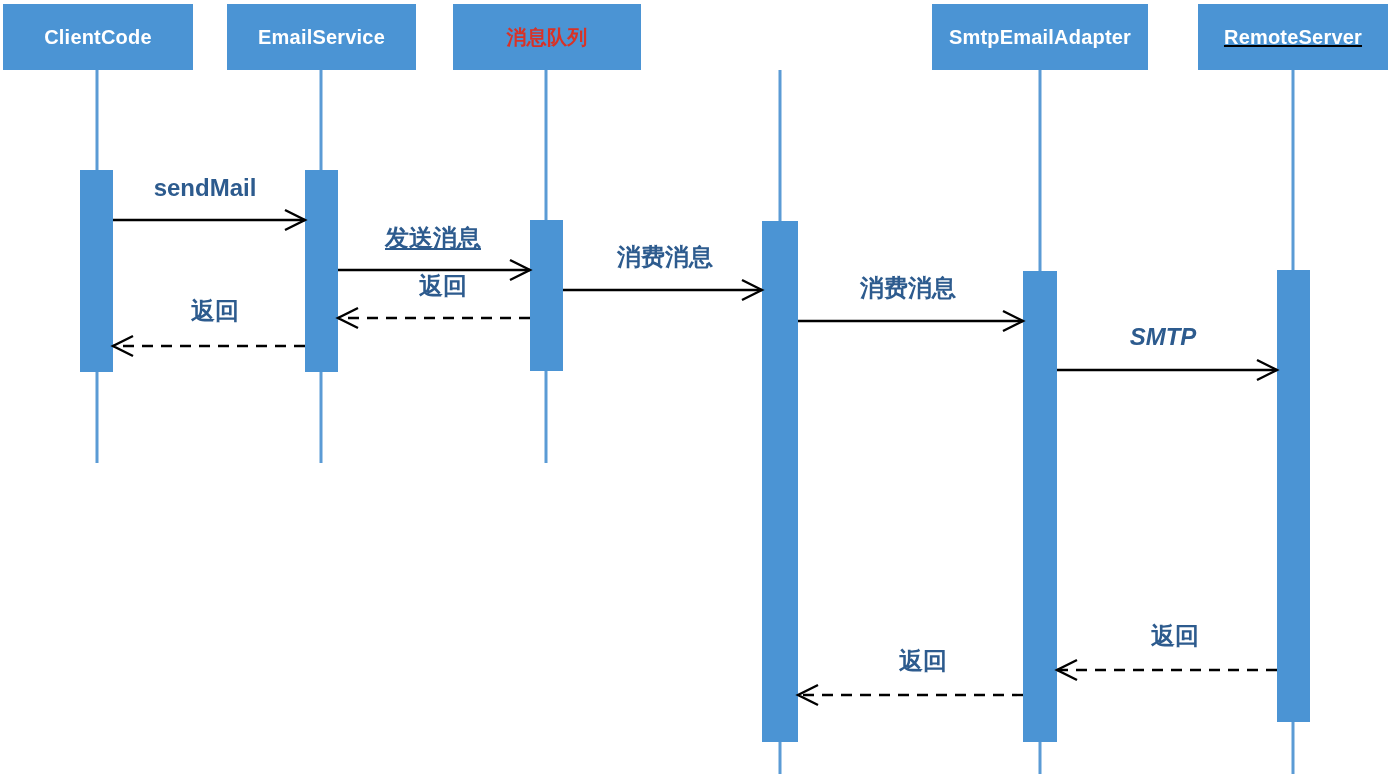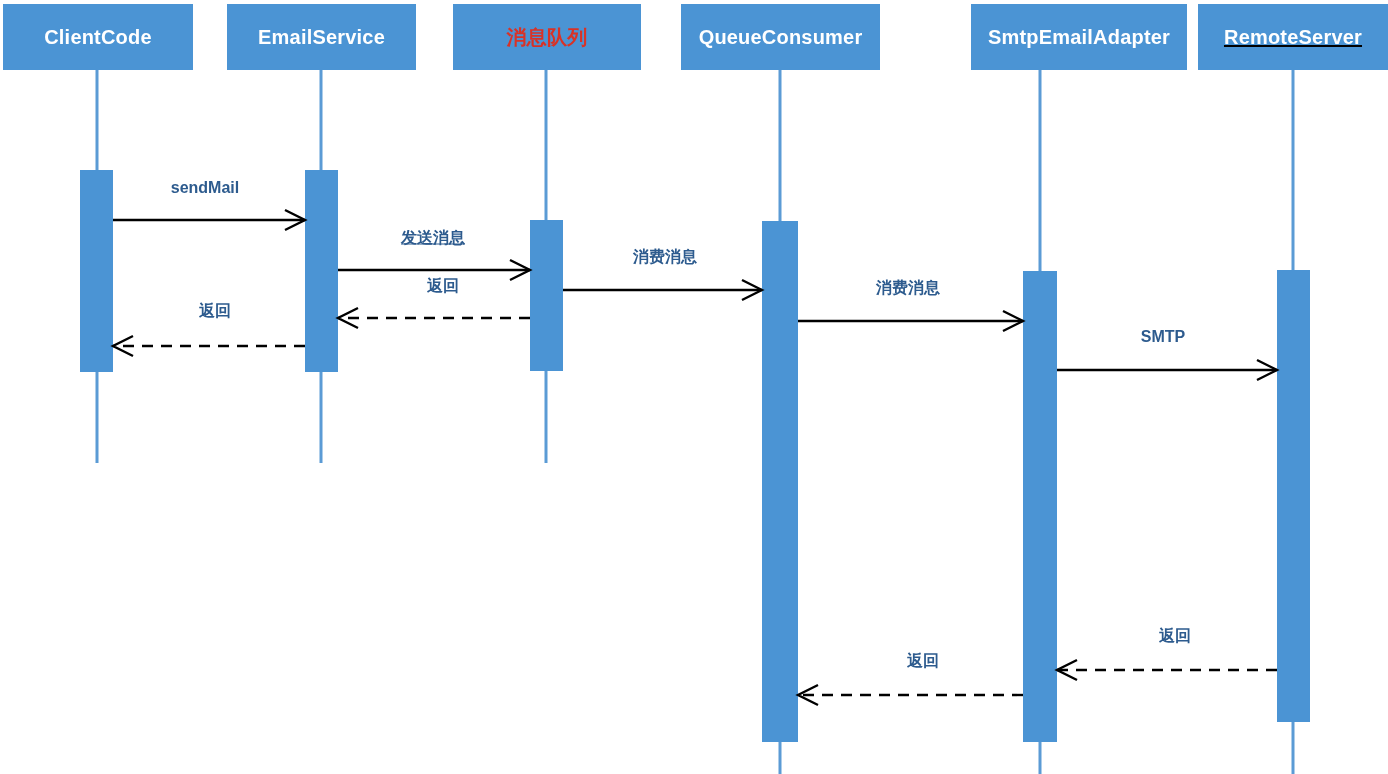--- a/index.html
+++ b/index.html
@@ -29,21 +29,21 @@
   }
   .participant-label {
     font-size: 20px;
     font-weight: bold;
     letter-spacing: 0.2px;
     white-space: nowrap;
   }
   .message-label {
     position: absolute;
     transform: translate(-50%, -50%);
-    font-size: 16px;
+    font-size: 24px;
     font-weight: bold;
     white-space: nowrap;
   }
 </style>
 </head>
 <body>
 
 <div id="diagram">
     <svg id="diagram-svg" width="1388" height="774" viewBox="0 0 1388 774">
       <line x1="97" y1="70" x2="97" y2="463" stroke="#5B9BD5" stroke-width="3"></line>
@@ -79,31 +79,28 @@
     </svg>
     <div class="participant-box" style="left: 3px; top: 4px; width: 190px; height: 66px; background: rgb(75, 148, 212);">
       <span class="participant-label" style="color: rgb(255, 255, 255);">ClientCode</span>
     </div>
     <div class="participant-box" style="left: 453px; top: 4px; width: 188px; height: 66px; background: rgb(75, 148, 212);">
       <span class="participant-label" style="color: rgb(217, 50, 38);">消息队列</span>
     </div>
     <div class="participant-box" style="left: 227px; top: 4px; width: 189px; height: 66px; background: rgb(75, 148, 212);">
       <span class="participant-label" style="color: rgb(255, 255, 255);">EmailService</span>
     </div>
-    <div class="participant-box" style="left: 681px; top: 4px; width: 199px; height: 66px; background: rgb(75, 148, 212);">
-      <span class="participant-label" style="color: rgb(255, 255, 255);">QueueConsumer</span>
-    </div>
-    <div class="participant-box" style="left: 932px; top: 4px; width: 216px; height: 66px; background: rgb(75, 148, 212); margin-left: 39px;">
+    <div class="participant-box" style="left: 932px; top: 4px; width: 216px; height: 66px; background: rgb(75, 148, 212);">
       <span class="participant-label" style="color: rgb(255, 255, 255);">SmtpEmailAdapter</span>
     </div>
     <div class="participant-box" style="left: 1198px; top: 4px; width: 190px; height: 66px; background: rgb(75, 148, 212); text-decoration: underline;">
       <span class="participant-label" style="color: rgb(255, 255, 255);">RemoteServer</span>
     </div>
     <div class="message-label" style="left: 205px; top: 188px; color: rgb(45, 91, 142);">sendMail</div>
     <div class="message-label" style="left: 433px; top: 238px; color: rgb(45, 91, 142); text-decoration: underline;">发送消息</div>
     <div class="message-label" style="left: 665px; top: 257px; color: rgb(45, 91, 142);">消费消息</div>
     <div class="message-label" style="left: 443px; top: 286px; color: rgb(45, 91, 142);">返回</div>
     <div class="message-label" style="left: 908px; top: 288px; color: rgb(45, 91, 142);">消费消息</div>
     <div class="message-label" style="left: 215px; top: 311px; color: rgb(45, 91, 142);">返回</div>
-    <div class="message-label" style="left: 1163px; top: 337px; color: rgb(45, 91, 142);">SMTP</div>
+    <div class="message-label" style="left: 1163px; top: 337px; color: rgb(45, 91, 142); font-style: italic;">SMTP</div>
     <div class="message-label" style="left: 1175px; top: 636px; color: rgb(45, 91, 142);">返回</div>
     <div class="message-label" style="left: 923px; top: 661px; color: rgb(45, 91, 142);">返回</div>
   </div>
 
 </body></html>

